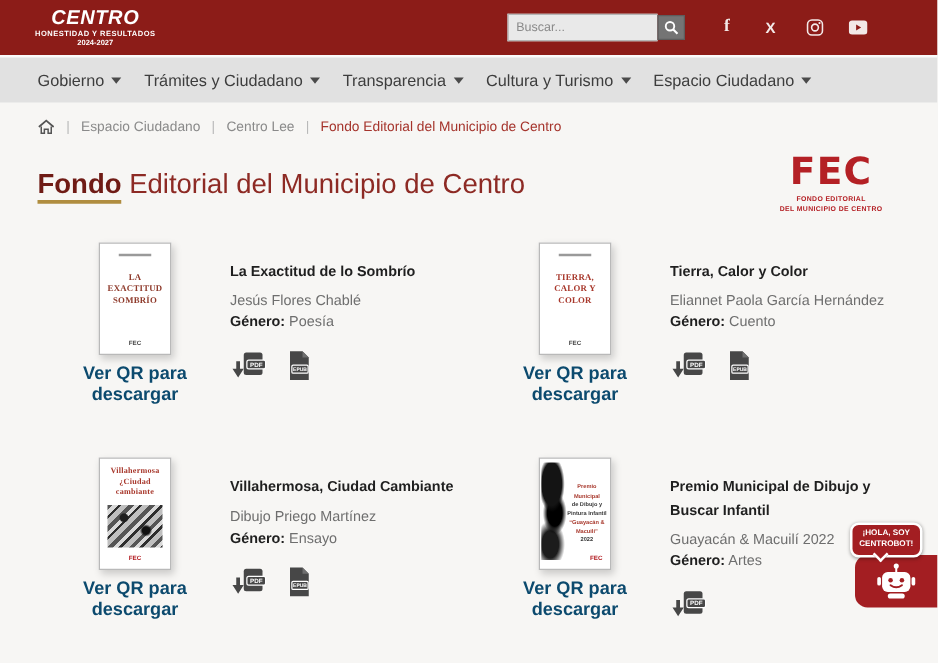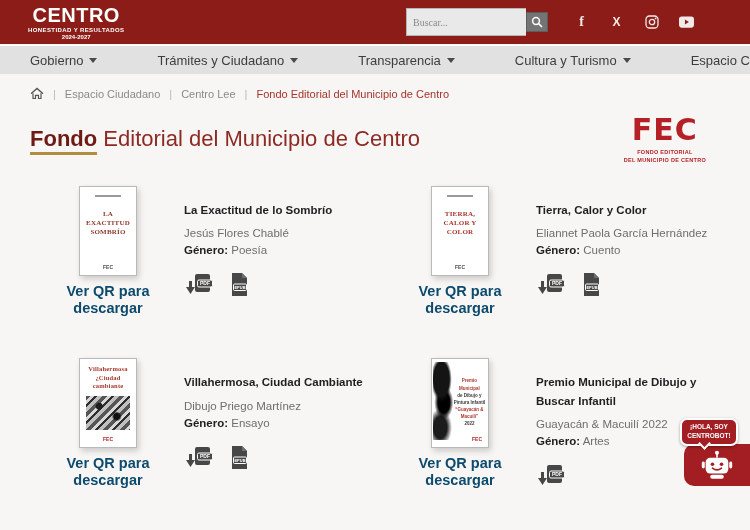--- a/index.html
+++ b/index.html
@@ -12,43 +12,43 @@
     overflow:hidden;
     color:#222;
   }
   
   .topbar {
     height:44px; background:#8C1C18;
     display:flex; align-items:center;
     padding:0 56px 0 28px;
   }
   .brand { color:#fff; text-align:center; line-height:1; }
-  .brand-title { font-size:20px; font-weight:800; letter-spacing:.5px; }
+  .brand-title { font-size:16px; font-weight:800; letter-spacing:.5px;font-style:italic; }
   .brand-sub { font-size:6px; font-weight:700; letter-spacing:.4px; margin-top:2px; }
   .brand-years { font-size:6px; font-weight:700; margin-top:1px; }
   .search-area { margin-left:auto; display:flex; align-items:center; }
   .search-input {
-    width:120px; height:28px; background:#e9e9e9; border:1px solid #b5b5b5;
+    width:120px; height:22px; background:#e9e9e9; border:1px solid #b5b5b5;
     border-right:none; font-size:10px; padding:0 6px; color:#444; outline:none;
-    font-family:Liberation Serif, serif;
+    font-family:Liberation Sans, sans-serif;
   }
   .search-input::placeholder { color:#8a8a8a; }
   .search-btn {
     width:22px; height:20px; background:#747474; border:1px solid #5d5d5d;
     display:flex; align-items:center; justify-content:center; cursor:pointer;
   }
   .social { display:flex; align-items:center; gap:20px; margin-left:26px; }
   .social-icon { width:15px; height:15px; display:flex; align-items:center;
     justify-content:center; color:#f3e9e8; cursor:pointer; }
   .fb-glyph { font-family:"Liberation Serif", serif; font-weight:700; font-size:14px; }
   .x-glyph { font-weight:700; font-size:12px; }
   
   .navbar {
-    height:30px; background:#e1e1e1; border-top:2px solid #fafafa;
-    display:flex; align-items:center; gap:60px; padding-left:30px;
+    height:38px; background:#e1e1e1; border-top:2px solid #fafafa;
+    display:flex; align-items:center; gap:18px; padding-left:30px;
   }
   .nav-item { display:flex; align-items:center; gap:6px; font-size:13px;
     color:#3d3d3d; cursor:pointer; white-space:nowrap; }
   .caret { width:0; height:0; border-left:4px solid transparent;
     border-right:4px solid transparent; border-top:5px solid #4a4a4a; }
   
   .breadcrumb { display:flex; align-items:center; gap:9px;
     padding:13px 0 0 30px; font-size:11px; color:#8a8a8a; }
   .crumb-sep { color:#b9b9b9; }
   .crumb { cursor:pointer; }

